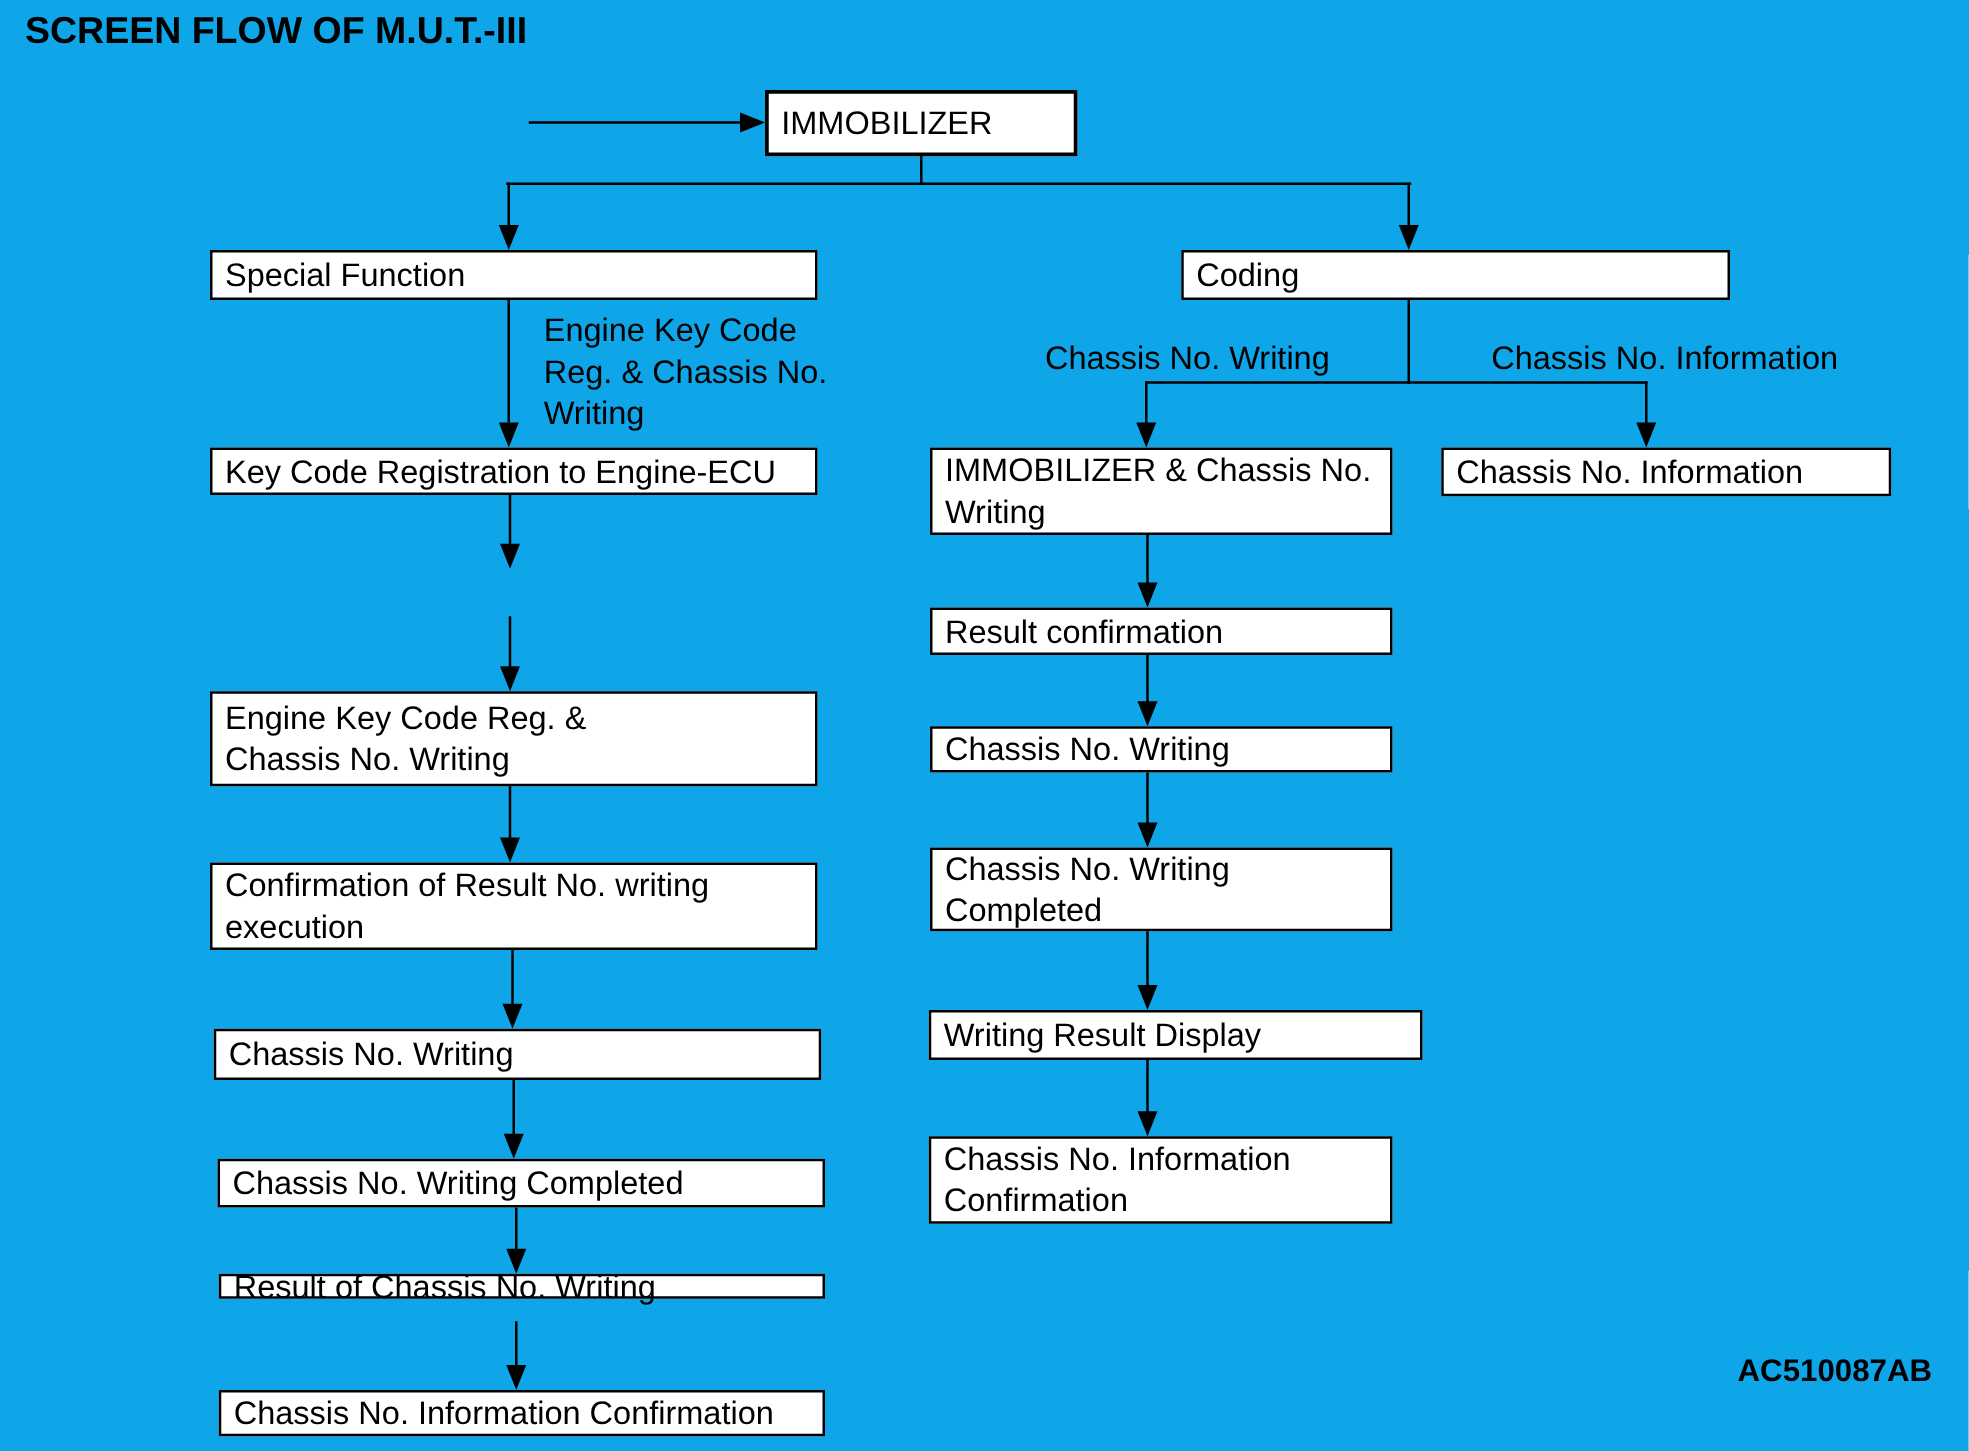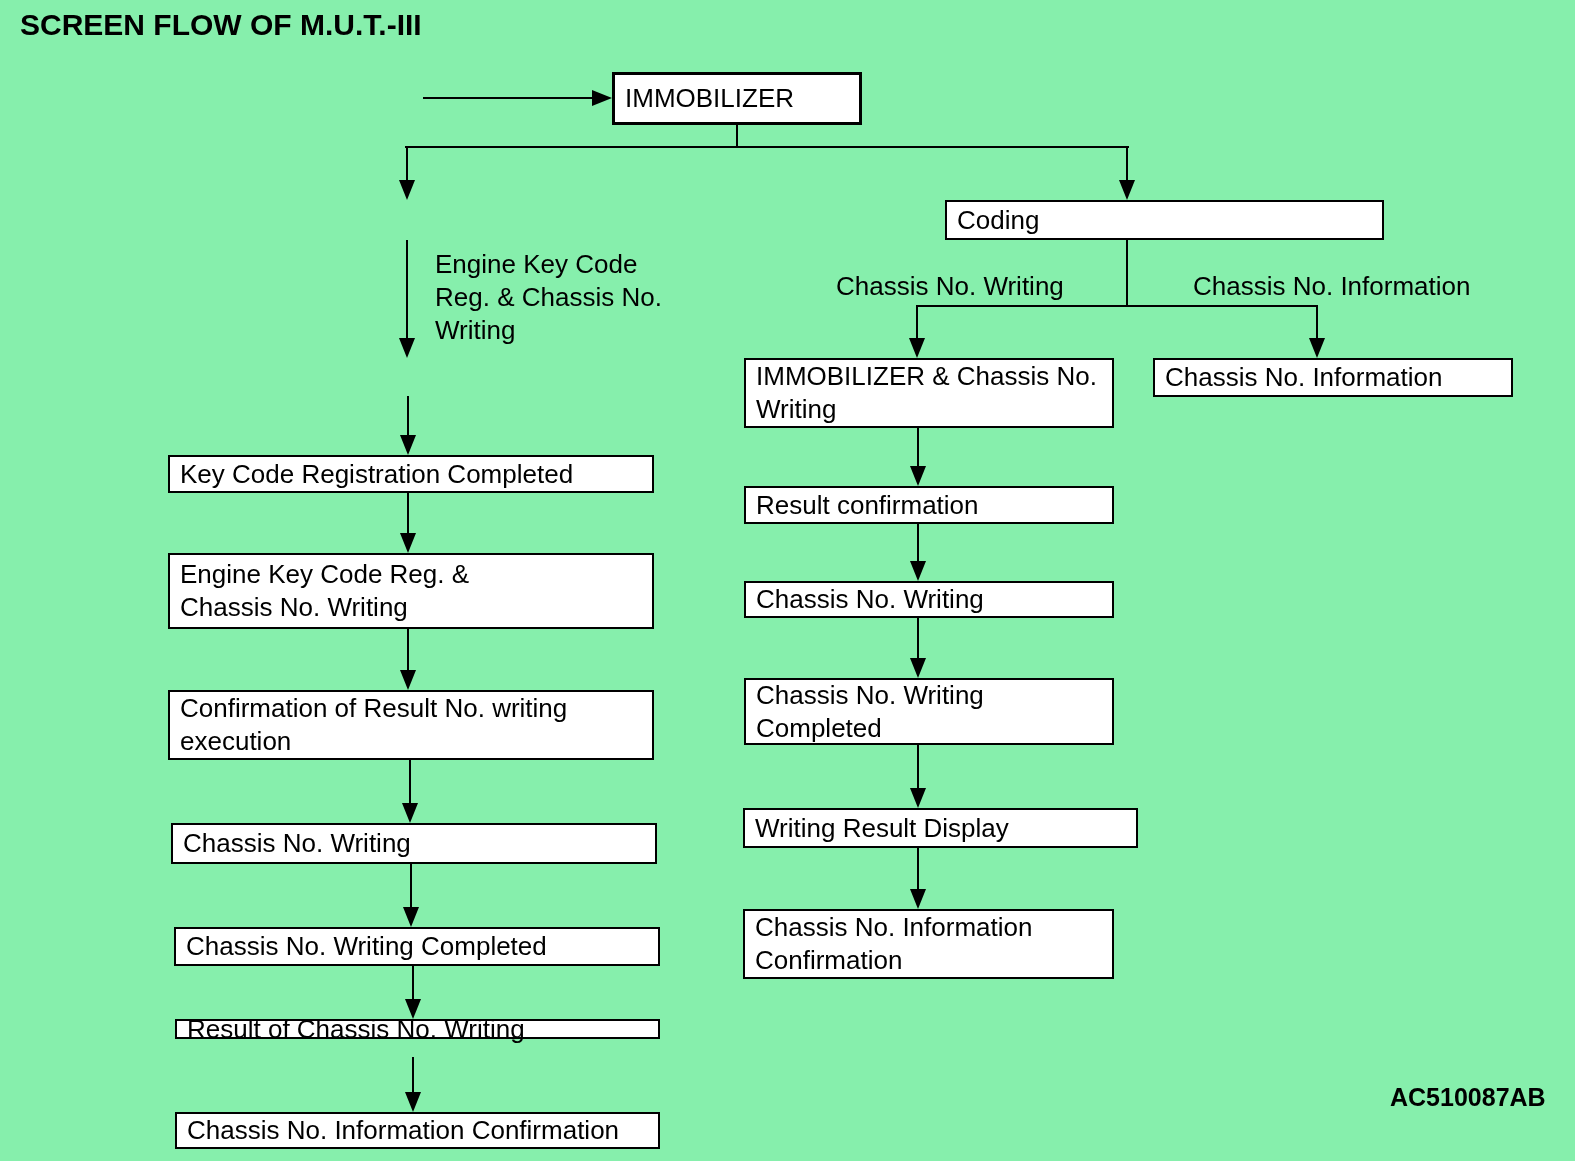--- a/index.html
+++ b/index.html
@@ -1,20 +1,20 @@
 <!DOCTYPE html>
 <html><head>
 <meta charset="utf-8">
 <style>
   html, body { margin: 0; padding: 0; background: #ffffff; }
   #canvas {
     position: relative;
     width: 1575px;
     height: 1161px;
-    background: #86efac;
+    background: #0ea5e9;
     font-family: "Liberation Sans", sans-serif;
     color: #000;
     overflow: hidden;
   }
   .title {
     position: absolute;
     left: 20px; top: 8px;
     font-size: 30px;
     font-weight: bold;
     white-space: nowrap;
@@ -77,45 +77,48 @@
   <div class="hline" style="left:423px;top:97px;width:173px"></div>
   <div class="arr-right" style="left:592px;top:90px"></div>
 
   <div class="vline" style="left:736px;top:124px;height:24px"></div>
   <div class="hline" style="left:405px;top:146px;width:724px"></div>
   <div class="vline" style="left:406px;top:146px;height:36px"></div>
   <div class="arr-down" style="left:399px;top:180px"></div>
   <div class="vline" style="left:1126px;top:146px;height:36px"></div>
   <div class="arr-down" style="left:1119px;top:180px"></div>
 
+  <div class="node" style="left:168px;top:200px;width:486px;height:40px">
+    <span class="node-label">Special Function</span>
+  </div>
   <div class="node" style="left:945px;top:200px;width:439px;height:40px">
     <span class="node-label">Coding</span>
   </div>
 
   <div class="vline" style="left:406px;top:240px;height:98px"></div>
   <div class="arr-down" style="left:399px;top:338px"></div>
   <div class="edge-label" style="left:435px;top:248px">Engine Key Code
 Reg. &amp; Chassis No.
 Writing</div>
 
   <div class="vline" style="left:1126px;top:240px;height:67px"></div>
   <div class="hline" style="left:916px;top:305px;width:402px"></div>
   <div class="vline" style="left:916px;top:305px;height:34px"></div>
   <div class="arr-down" style="left:909px;top:338px"></div>
   <div class="vline" style="left:1316px;top:305px;height:34px"></div>
   <div class="arr-down" style="left:1309px;top:338px"></div>
   <div class="edge-label" style="left:836px;top:270px">Chassis No. Writing</div>
   <div class="edge-label" style="left:1193px;top:270px">Chassis No. Information</div>
 
+  <div class="node" style="left:168px;top:358px;width:486px;height:38px">
+    <span class="node-label">Key Code Registration to Engine-ECU</span>
+  </div>
   <div class="vline" style="left:407px;top:396px;height:41px"></div>
   <div class="arr-down" style="left:400px;top:435px"></div>
 
-  <div class="node" style="left:168px;top:455px;width:486px;height:38px">
-    <span class="node-label">Key Code Registration Completed</span>
-  </div>
   <div class="vline" style="left:407px;top:493px;height:42px"></div>
   <div class="arr-down" style="left:400px;top:533px"></div>
 
   <div class="node" style="left:168px;top:553px;width:486px;height:76px">
     <span class="node-label">Engine Key Code Reg. &amp;
 Chassis No. Writing</span>
   </div>
   <div class="vline" style="left:407px;top:629px;height:43px"></div>
   <div class="arr-down" style="left:400px;top:670px"></div>
 

